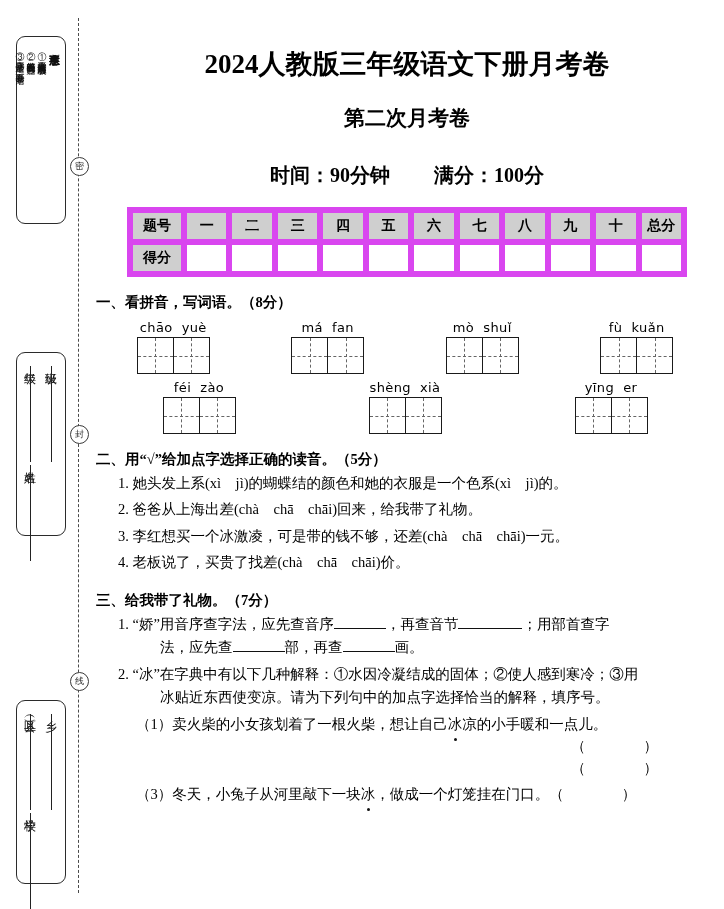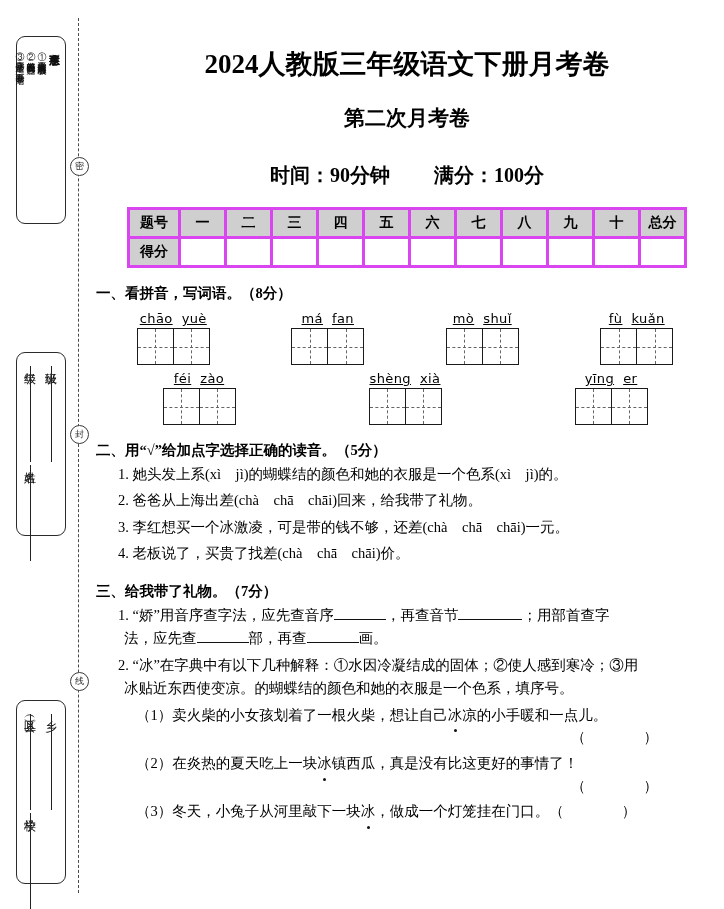--- a/index.html
+++ b/index.html
@@ -131,21 +131,21 @@
   .exam-meta .gap { display: inline-block; width: 34px; }
 
   
   .score-table {
     border-collapse: collapse;
     margin: 18px auto 0 auto;
     width: 560px;
     table-layout: fixed;
   }
   .score-table td, .score-table th {
-    border: 3px solid #d946ef;
+    border: 6px solid #d946ef;
     height: 26px;
     text-align: center;
     vertical-align: middle;
     font-size: 14px;
     font-weight: bold;
     padding: 0;
   }
   .score-table .hdr { background: #cfcfcf; }
   .score-table .rowlabel { background: #cfcfcf; width: 48px; }
   .score-table .blank { background: #ffffff; }
@@ -161,21 +161,20 @@
     margin-top: 16px;
   }
 
   
   .pinyin-rows { margin-top: 8px; }
   .pinyin-row {
     display: flex;
     justify-content: space-around;
     align-items: flex-start;
     margin-top: 6px;
-    text-decoration: underline;
   }
   .pinyin-cellgroup {
     display: flex;
     flex-direction: column;
     align-items: center;
     width: 130px;
   }
   .pinyin-text {
     font-size: 13px;
     font-family: "DejaVu Sans", sans-serif;
@@ -216,21 +215,21 @@
   }
   .qsub {
     font-size: 14.5px;
     line-height: 1.62;
     margin-top: 3px;
     margin-left: 40px;
   }
   .qcont {
     font-size: 14.5px;
     line-height: 1.62;
-    margin-left: 28px;
+    margin-left: 64px;
   }
   .ul-s { display: inline-block; border-bottom: 1px solid #111; width: 52px; }
   .ul-m { display: inline-block; border-bottom: 1px solid #111; width: 64px; }
   .paren-right {
     display: block;
     text-align: right;
     font-size: 14.5px;
     margin-right: 56px;
     line-height: 1.5;
   }
@@ -390,24 +389,23 @@
     <div class="qline">4. 老板说了，买贵了找差(chà　chā　chāi)价。</div>
   </div>
 
   <div class="section">
     <div class="sec-title">三、给我带了礼物。（7分）</div>
 
     <div class="qline"><span>1. “娇”用音序查字法，应先查音序</span><span class="ul-s"></span><span>，再查音节</span><span class="ul-m"></span><span>；用部首查字</span></div>
     <div class="qcont"><span>法，应先查</span><span class="ul-s"></span><span>部，再查</span><span class="ul-s"></span><span>画。</span></div>
 
     <div class="qline">2. “冰”在字典中有以下几种解释：①水因冷凝结成的固体；②使人感到寒冷；③用</div>
-    <div class="qcont">冰贴近东西使变凉。的蝴蝶结的颜色和她的衣服是一个色系，填序号。</div>
+    <div class="qcont">冰贴近东西使变凉。请为下列句中的加点字选择恰当的解释，填序号。</div>
 
     <div class="qsub"><span>（1）卖火柴的小女孩划着了一根火柴，想让自己</span><span class="dotchar">冰</span><span>凉的小手暖和一点儿。</span></div>
     <div class="paren-right">（　　　　）</div>
 
-    <div class="qsub"><span>（2）在炎热的夏天吃上一块</span><span class="dotchar">冰</span><span>镇西瓜，真是没有比这更好的事情了！</span></div>
     <div class="paren-right">（　　　　）</div>
 
     <div class="qsub"><span>（3）冬天，小兔子从河里敲下一块</span><span class="dotchar">冰</span><span>，做成一个灯笼挂在门口。（　　　　）</span></div>
   </div>
 
 </div>
 
 </body></html>

